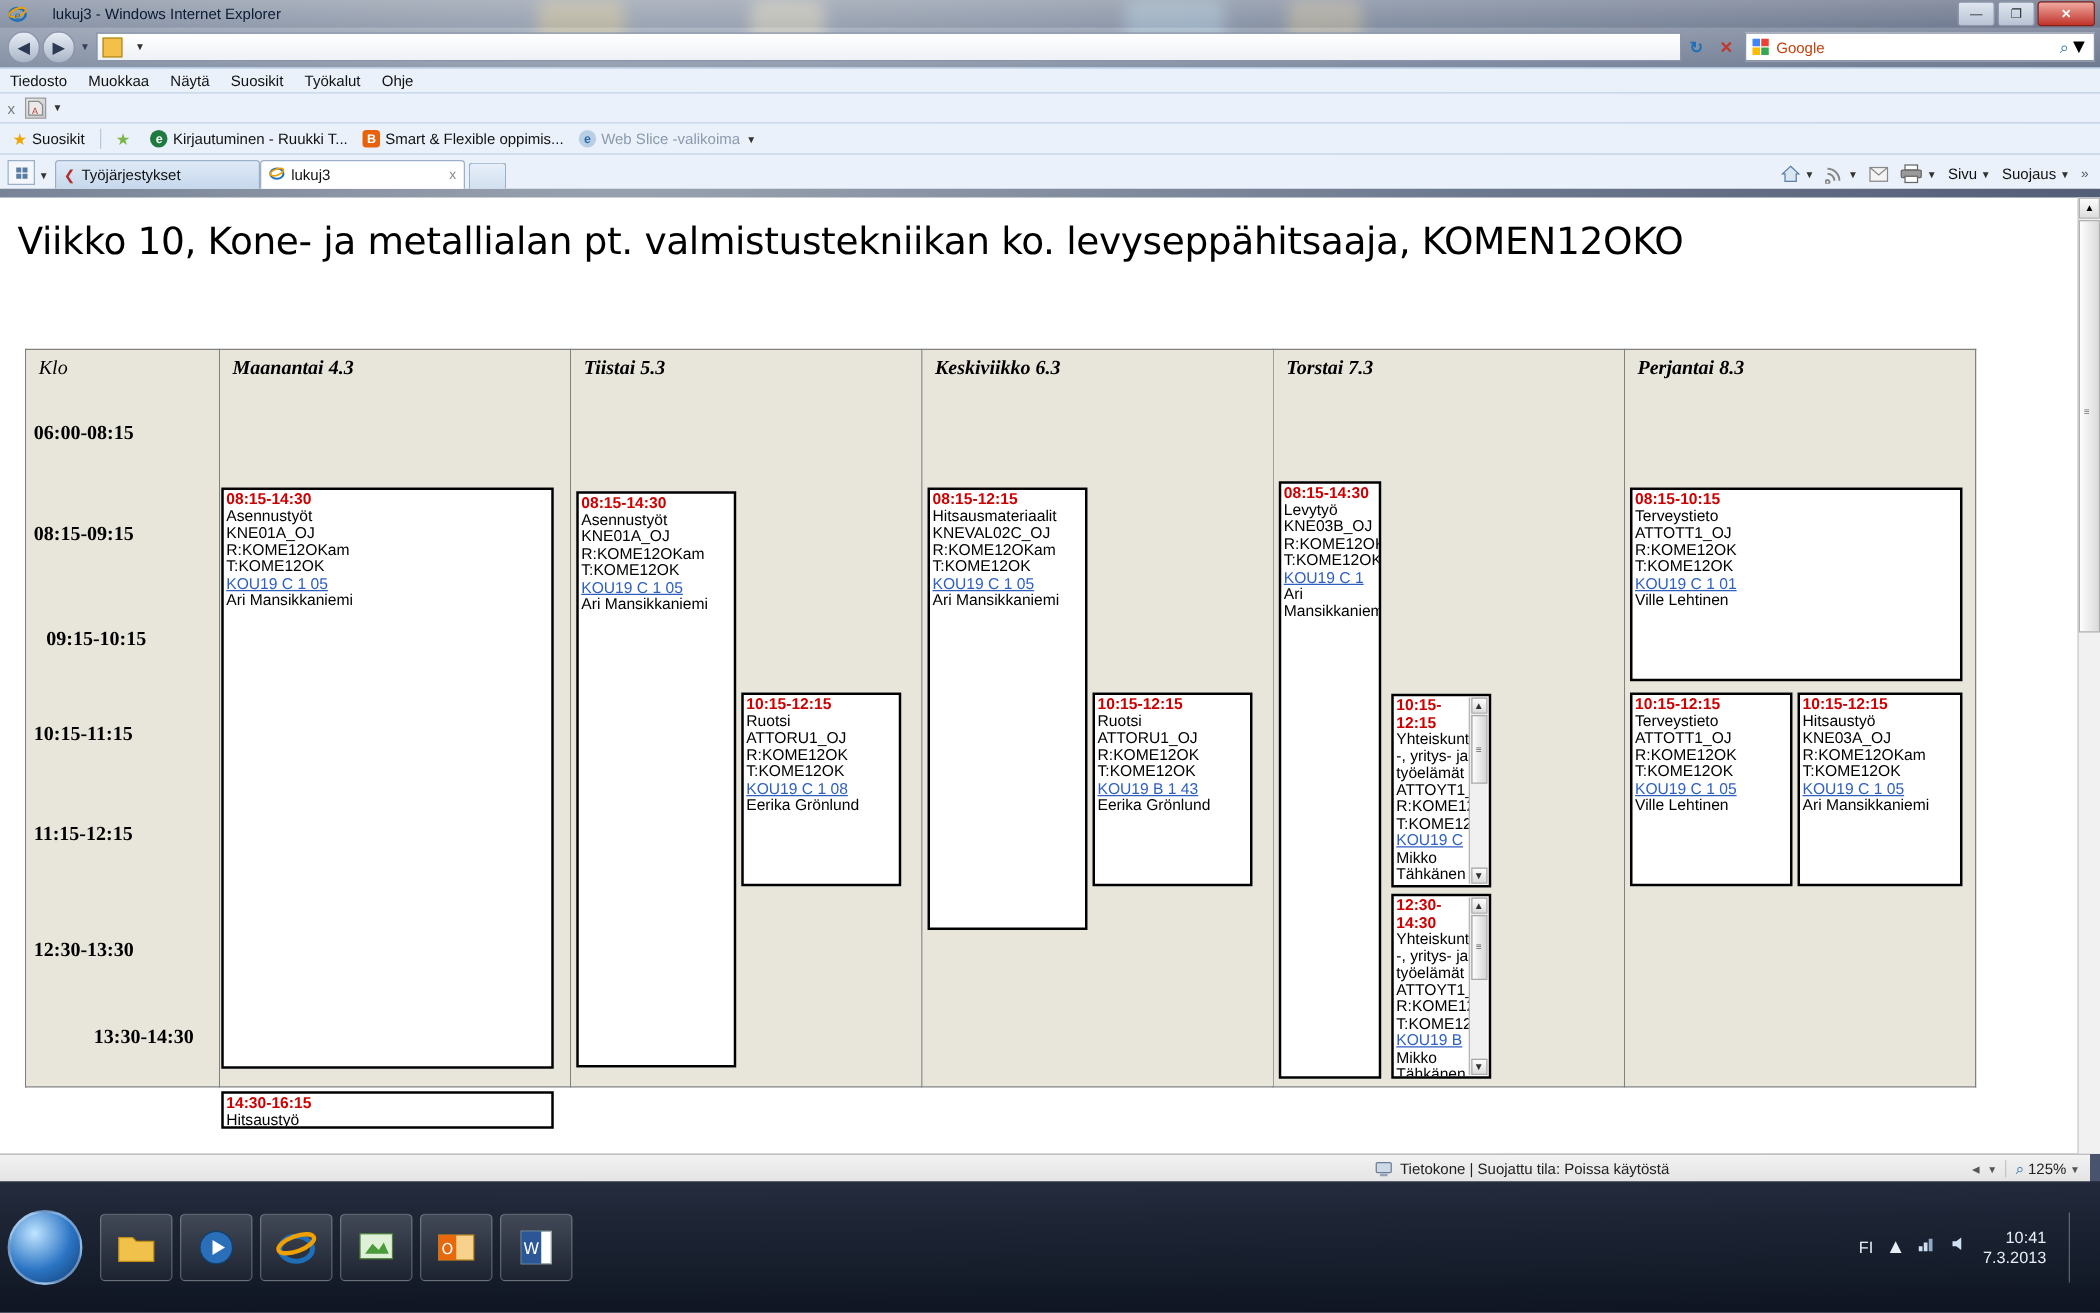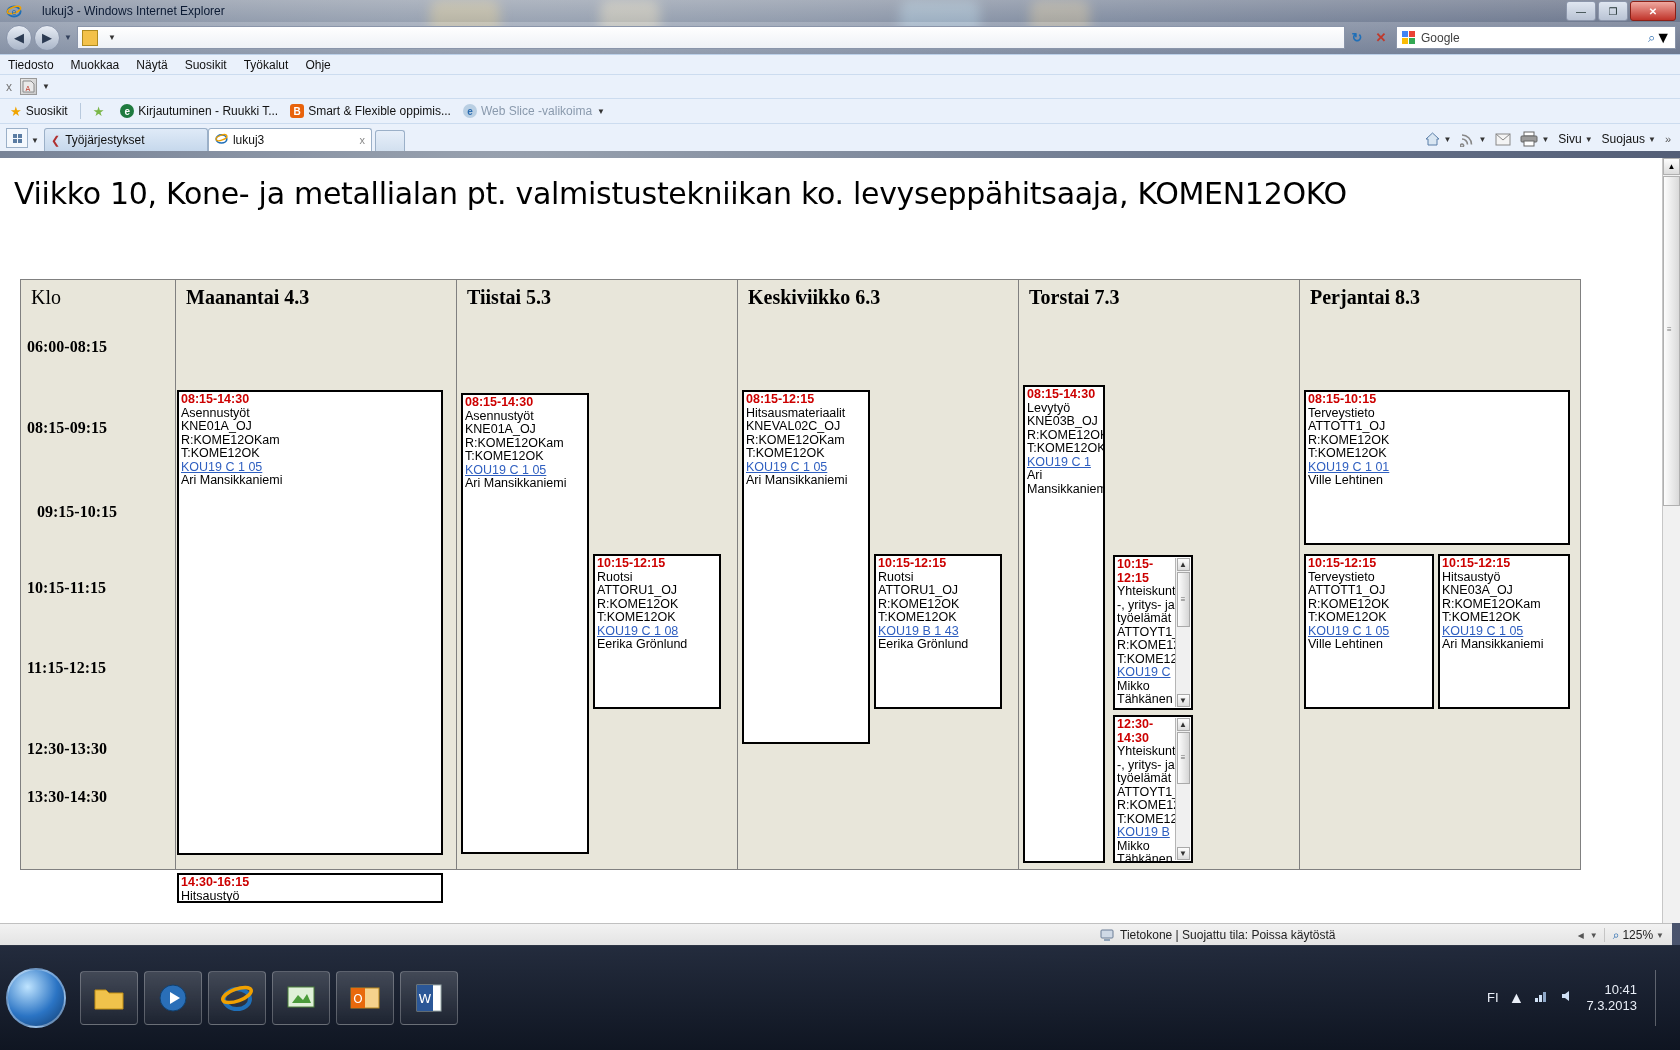--- a/index.html
+++ b/index.html
@@ -45,21 +45,21 @@
     border:1px solid #8a95aa;display:flex;align-items:center;padding:0 4px;}
   .addrbox .favicon{width:14px;height:14px;background:#f3c14a;border:1px solid #b08b20;
     margin-right:5px;position:relative;}
   .addrbox .urltext{font-size:12px;color:#111;flex:1;white-space:nowrap;overflow:hidden;}
   .addrbox .dd{font-size:8px;color:#333;padding:0 5px;}
   .icobtn{width:22px;height:21px;border:1px solid transparent;display:flex;
     align-items:center;justify-content:center;font-size:13px;}
   .searchbox{width:270px;height:21px;margin-left:3px;background:#fff;
     border:1px solid #8a95aa;display:flex;align-items:center;padding:0 4px;}
   .searchbox .gico{width:15px;height:15px;margin-right:5px;position:relative;}
-  .searchbox .sptext{flex:1;font-size:12px;color:#404040;}
+  .searchbox .sptext{flex:1;font-size:12px;color:#c2410c;}
 
   
   .menubar{height:19px;background:#eaf1fb;display:flex;align-items:center;
     padding-left:8px;border-top:1px solid #bcd0e8;}
   .menubar span{font-size:12px;color:#111;margin-right:17px;}
 
   
   .addonbar{height:23px;background:#eaf1fb;border-top:1px solid #ccdcef;
     display:flex;align-items:center;padding-left:6px;}
   .addonbar .xmark{font-size:12px;color:#777;margin-right:8px;}
@@ -101,21 +101,21 @@
     overflow:hidden;}
   .pagetitle{font-size:30px;font-weight:normal;color:#000;margin:18px 0 14px 14px;
     font-family:"DejaVu Sans", sans-serif;letter-spacing:-.3px;}
 
   
   table.tt{border-collapse:collapse;margin:68px 0 0 20px;table-layout:fixed;}
   table.tt td{border:1px solid #808080;background:#e8e6da;vertical-align:top;
     font-family:"Liberation Serif", serif;font-size:16px;color:#000;padding:2px 4px;}
   td.klo-col{width:146px;}
   td.day-col{width:272px;position:relative;padding:0;}
-  .dayhdr{padding:4px 6px;font-weight:bold;font-family:"Liberation Serif",serif;font-size:20px;}
+  .dayhdr{padding:4px 6px;font-weight:bold;font-family:"Liberation Serif",serif;font-size:16px;font-style:italic;}
   .klohdr{font-weight:normal;}
   .slotlabel{font-family:"Liberation Serif",serif;font-size:16px;font-weight:bold;
     color:#000;position:absolute;left:6px;}
   
   .ev{position:absolute;background:#fff;border:2px solid #000;
     font-family:"Liberation Sans",sans-serif;font-size:12.5px;line-height:13.5px;
     color:#000;padding:1px 2px;overflow:hidden;box-sizing:border-box;}
   .ev .t{color:#cc0000;font-weight:bold;}
   .ev .lnk{color:#2f5fc0;text-decoration:underline;}
   .ev.scroller{padding-right:16px;}
@@ -334,22 +334,22 @@
     <table class="tt">
       <tbody>
           <tr>
         <td class="klo-col" style="height:585px;position:relative;">
           <div class="dayhdr klohdr">Klo</div>
           <div class="slotlabel" style="top:58px;">06:00-08:15</div>
           <div class="slotlabel" style="top:139px;">08:15-09:15</div>
           <div class="slotlabel" style="top:223px;margin-left:10px;">09:15-10:15</div>
           <div class="slotlabel" style="top:299px;">10:15-11:15</div>
           <div class="slotlabel" style="top:379px;">11:15-12:15</div>
-          <div class="slotlabel" style="top:460px;">12:30-13:30</div>
-          <div class="slotlabel" style="top:508px;">13:30-14:30</div>
+          <div class="slotlabel" style="top:472px;">12:30-13:30</div>
+          <div class="slotlabel" style="top:541px;margin-left:48px;">13:30-14:30</div>
         </td>
 
         <td class="day-col">
           <div class="dayhdr">Maanantai 4.3</div>
           <div class="ev" style="left:1px;top:110px;width:266px;height:465px;">
             <div class="t">08:15-14:30</div>
             <div>Asennustyöt</div>
             <div>KNE01A_OJ</div>
             <div>R:KOME12OKam</div>
             <div>T:KOME12OK</div>

